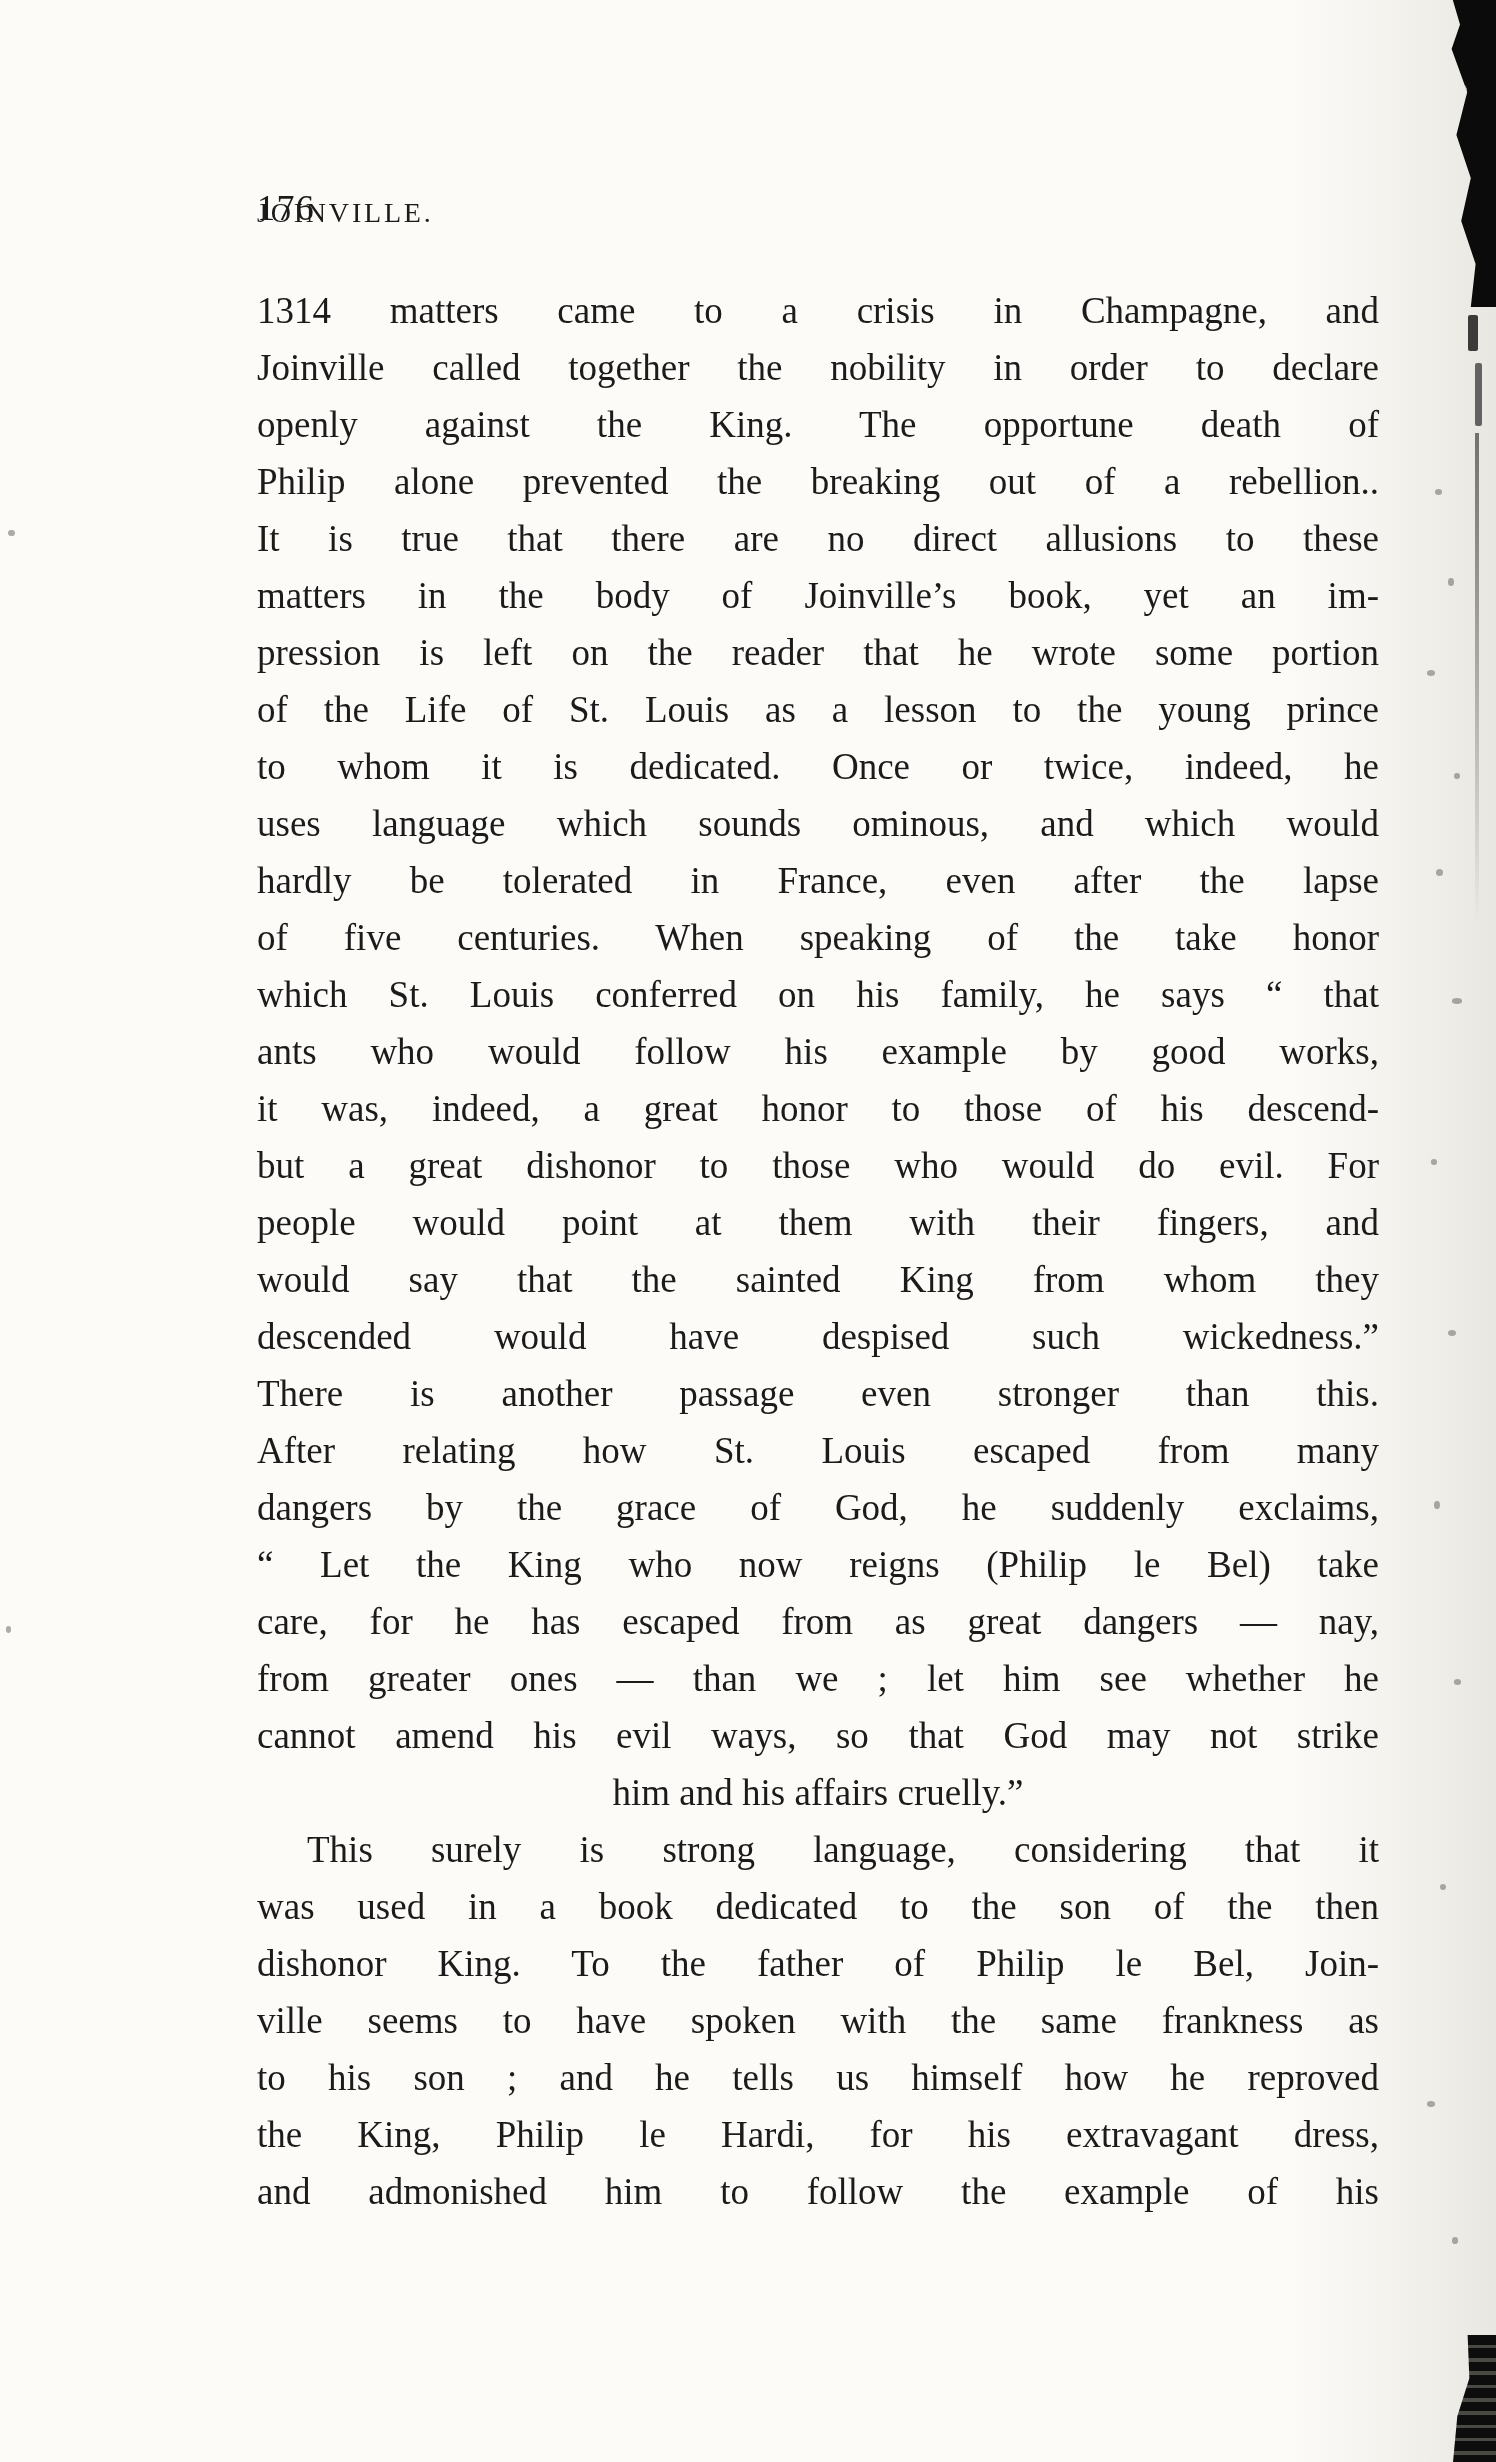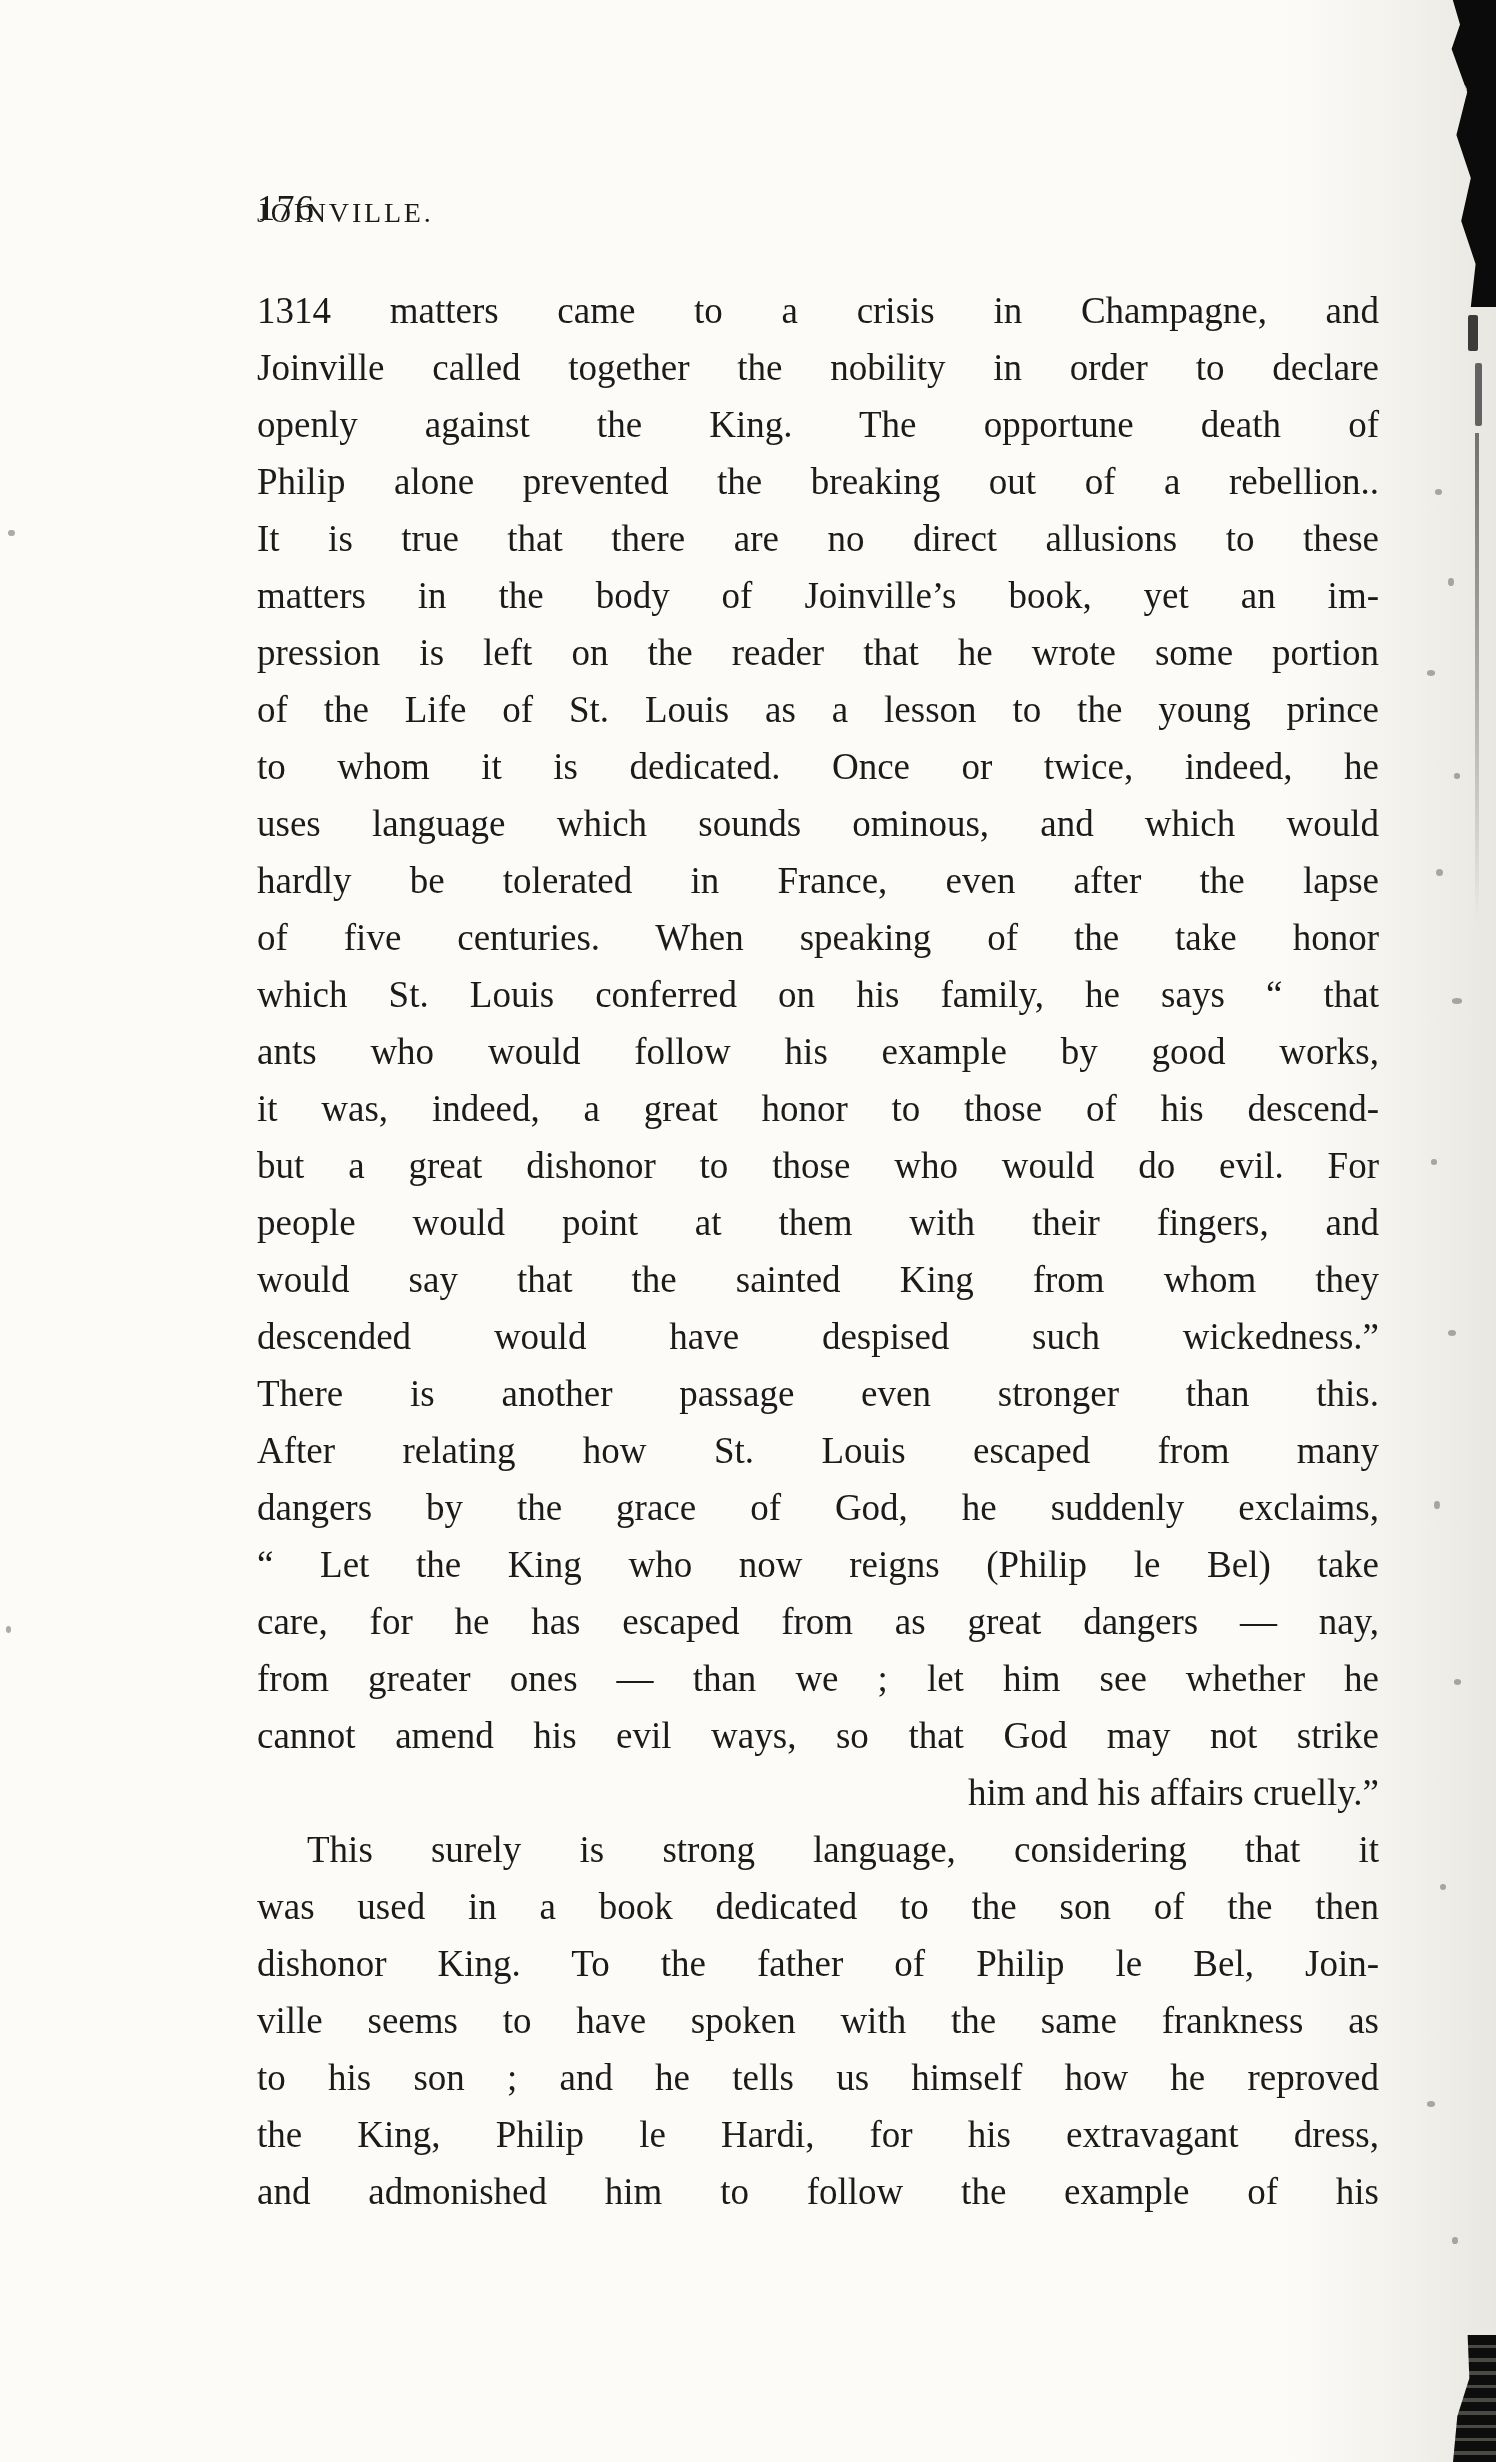--- a/index.html
+++ b/index.html
@@ -43,21 +43,21 @@
   .text-block {
     position: absolute;
     top: 282px;
     left: 257px;
     width: 1122px;
   }
   .line {
     font-size: 37px;
     line-height: 57px;
     white-space: normal;
-    text-align: right;
+    text-align: center;
   }
   .line.j {
     text-align: justify;
     text-align-last: justify;
   }
   .line.indent {
     text-indent: 50px;
   }
 
   

